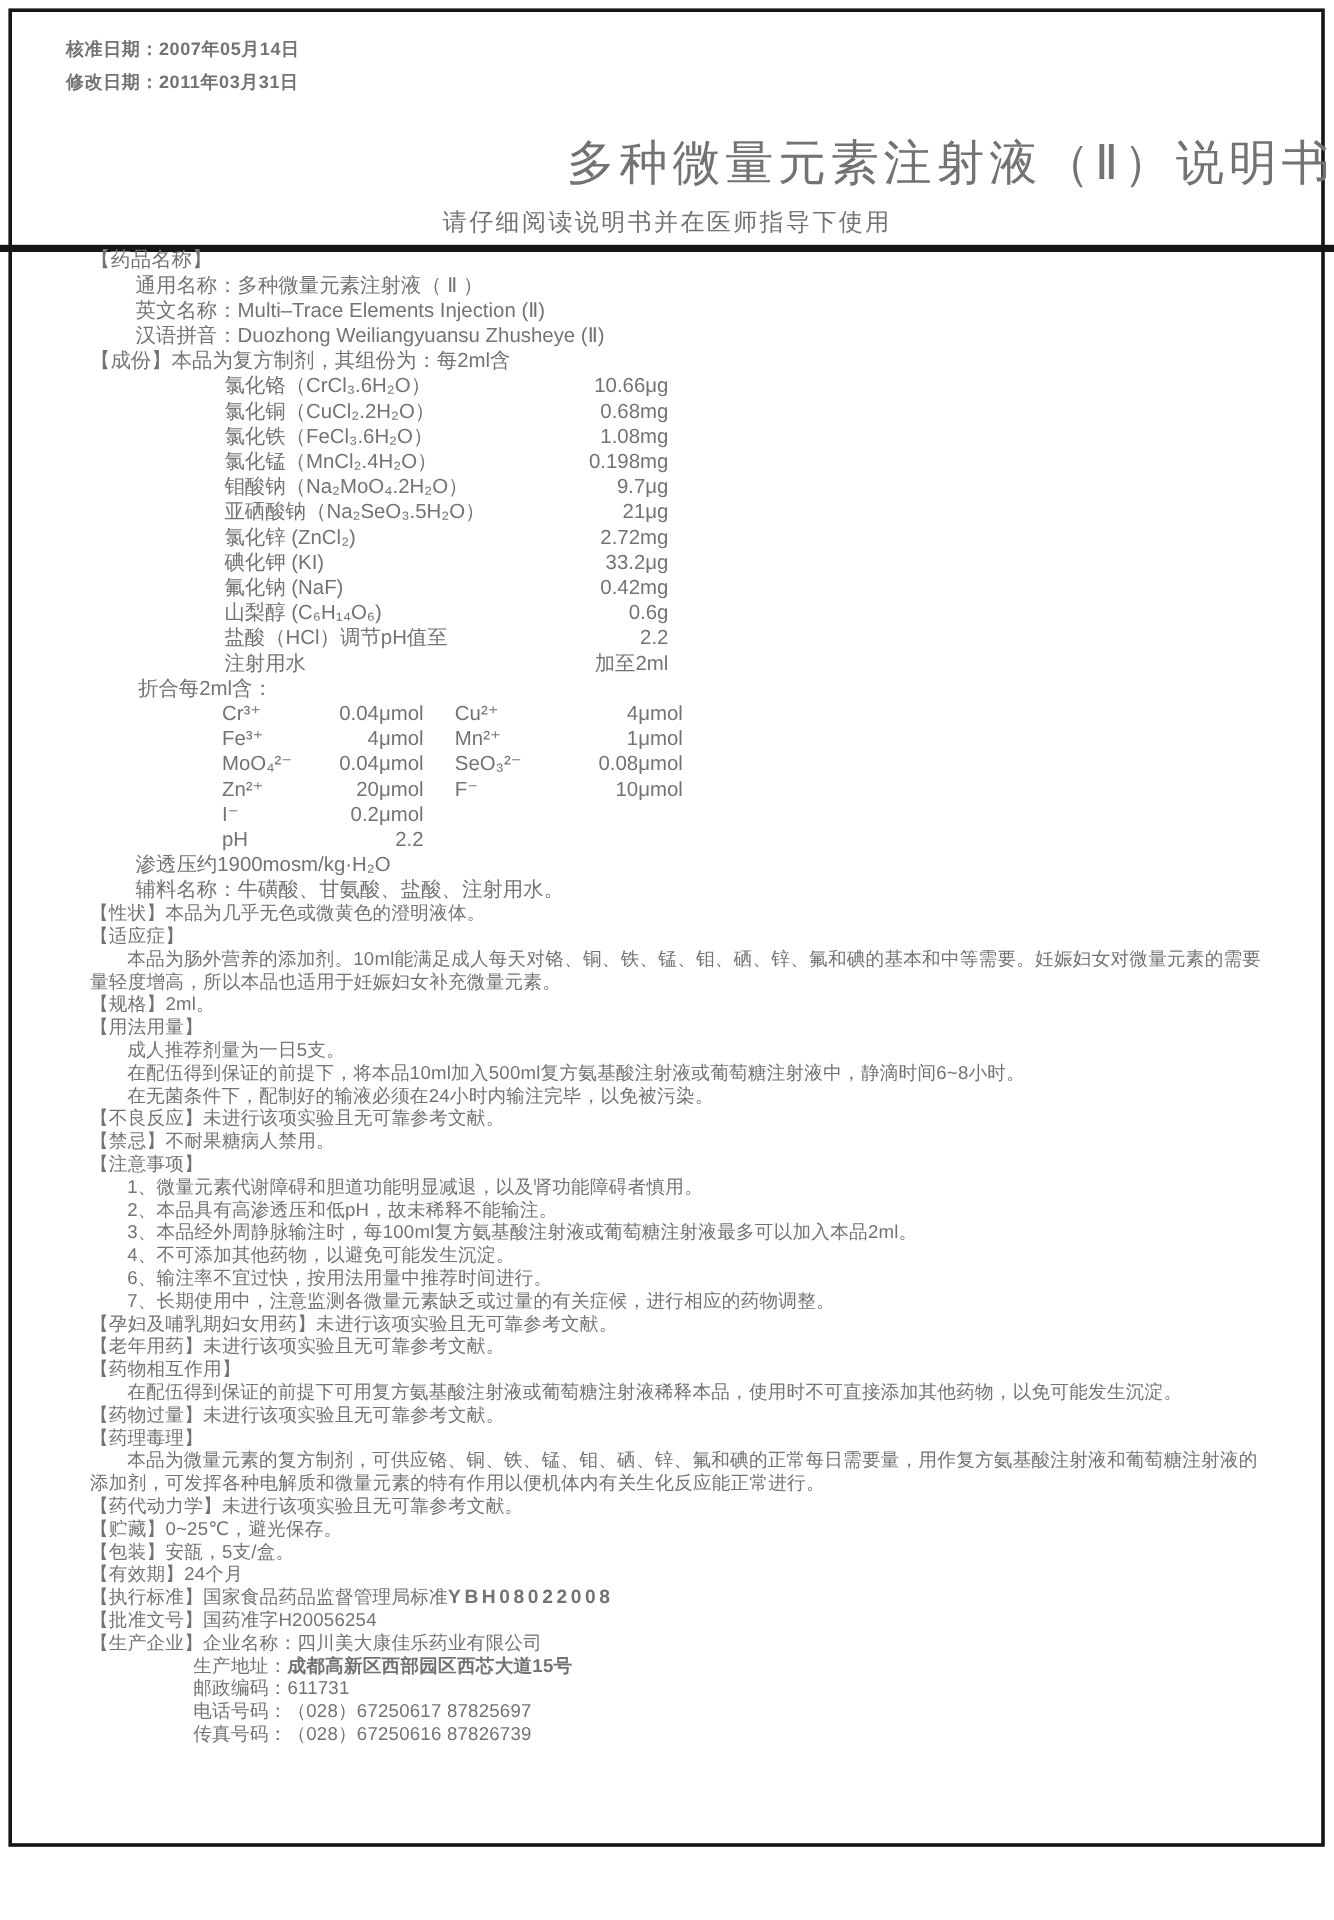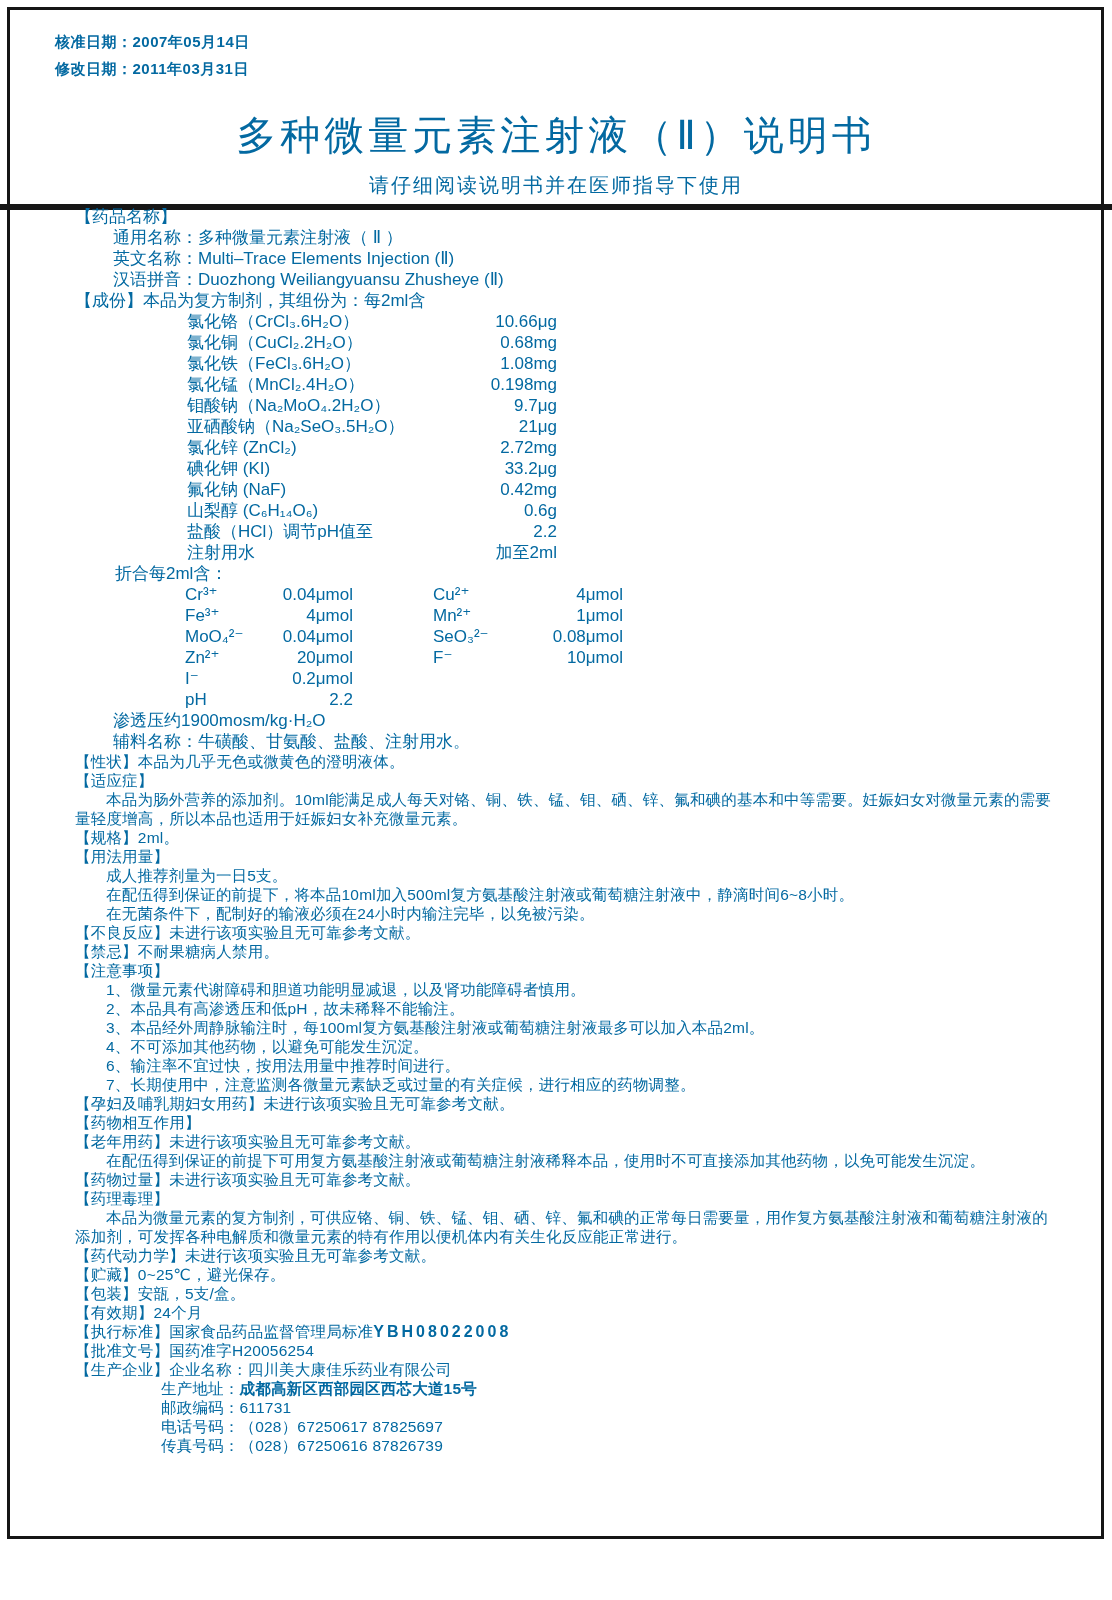--- a/index.html
+++ b/index.html
@@ -1,33 +1,33 @@
 <!DOCTYPE html>
 <html><head>
 <meta charset="utf-8">
 <style>
   html,body{margin:0;padding:0;background:#ffffff;}
   .page{
     position:relative;width:1112px;height:1548px;background:#ffffff;
-    font-family:"Liberation Sans","DejaVu Sans",sans-serif;color:#0369a1;overflow:hidden;
+    font-family:"Liberation Sans","DejaVu Sans",sans-serif;color:#737373;overflow:hidden;
   }
   .frame{position:absolute;left:7px;top:7px;right:8px;bottom:9px;border:3px solid #161616;pointer-events:none;}
   .dates{position:absolute;left:55px;top:28px;font-size:15px;font-weight:bold;line-height:27px;letter-spacing:.5px;}
-  .title{position:absolute;left:0;top:108px;width:100%;text-align:center;font-size:40px;letter-spacing:4px;font-weight:400;font-family:Liberation Mono, monospace;}
+  .title{position:absolute;left:0;top:108px;width:100%;text-align:right;font-size:40px;letter-spacing:4px;font-weight:400;font-family:Liberation Mono, monospace;}
   .subtitle{position:absolute;left:0;top:172px;width:100%;text-align:center;font-size:20px;letter-spacing:2px;}
   .divider{position:absolute;left:0;top:204px;width:1112px;height:6px;background:#161616;}
   .body{position:absolute;left:75px;top:206px;width:978px;}
   .blockA{font-size:17px;line-height:21px;}
   .a-ind{padding-left:38px;}
   .ing-row{display:flex;justify-content:space-between;width:482px;padding-left:112px;box-sizing:border-box;}
   .eq-head{padding-left:40px;}
   .ion-row{display:flex;padding-left:110px;}
   .ion-s1{width:96px;}
   .ion-v1{width:72px;text-align:right;}
-  .ion-s2{width:104px;margin-left:80px;}
+  .ion-s2{width:104px;margin-left:26px;}
   .ion-v2{width:86px;text-align:right;}
   .blockB{font-size:15.5px;line-height:19px;letter-spacing:.2px;}
   .p-ind{text-indent:2em;}
   .li-ind{padding-left:2em;}
   .comp-ind{padding-left:86px;}
   .code{font-size:16px;font-weight:bold;letter-spacing:3px;}
   .addr-bold{font-weight:bold;}
   .line{white-space:normal;}
 </style>
 </head>
@@ -179,25 +179,25 @@
       <div class="line li-ind">1、微量元素代谢障碍和胆道功能明显减退，以及肾功能障碍者慎用。</div>
       <div class="line li-ind">2、本品具有高渗透压和低pH，故未稀释不能输注。</div>
       <div class="line li-ind">3、本品经外周静脉输注时，每100ml复方氨基酸注射液或葡萄糖注射液最多可以加入本品2ml。</div>
       <div class="line li-ind">4、不可添加其他药物，以避免可能发生沉淀。</div>
       <div class="line li-ind">6、输注率不宜过快，按用法用量中推荐时间进行。</div>
       <div class="line li-ind">7、长期使用中，注意监测各微量元素缺乏或过量的有关症候，进行相应的药物调整。</div>
 
       <div class="line">
         <span>【孕妇及哺乳期妇女用药】</span><span>未进行该项实验且无可靠参考文献。</span>
       </div>
+      <div class="line">
+        <span>【老年用药】</span><span>未进行该项实验且无可靠参考文献。</span>
+      </div>
+
       <div class="line">【药物相互作用】</div>
-
-      <div class="line">
-        <span>【老年用药】</span><span>未进行该项实验且无可靠参考文献。</span>
-      </div>
       <div class="line p-ind">在配伍得到保证的前提下可用复方氨基酸注射液或葡萄糖注射液稀释本品，使用时不可直接添加其他药物，以免可能发生沉淀。</div>
 
       <div class="line">
         <span>【药物过量】</span><span>未进行该项实验且无可靠参考文献。</span>
       </div>
 
       <div class="line">【药理毒理】</div>
       <div class="line p-ind">本品为微量元素的复方制剂，可供应铬、铜、铁、锰、钼、硒、锌、氟和碘的正常每日需要量，用作复方氨基酸注射液和葡萄糖注射液的添加剂，可发挥各种电解质和微量元素的特有作用以便机体内有关生化反应能正常进行。</div>
 
       <div class="line">

